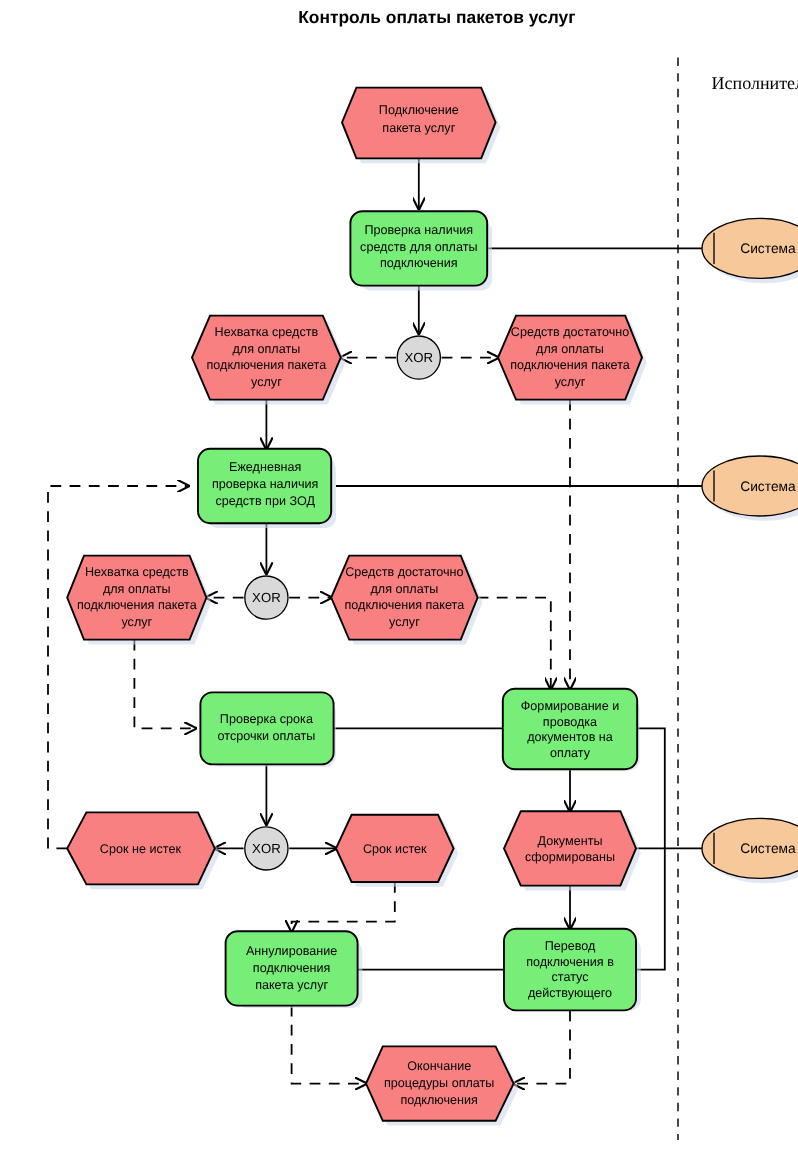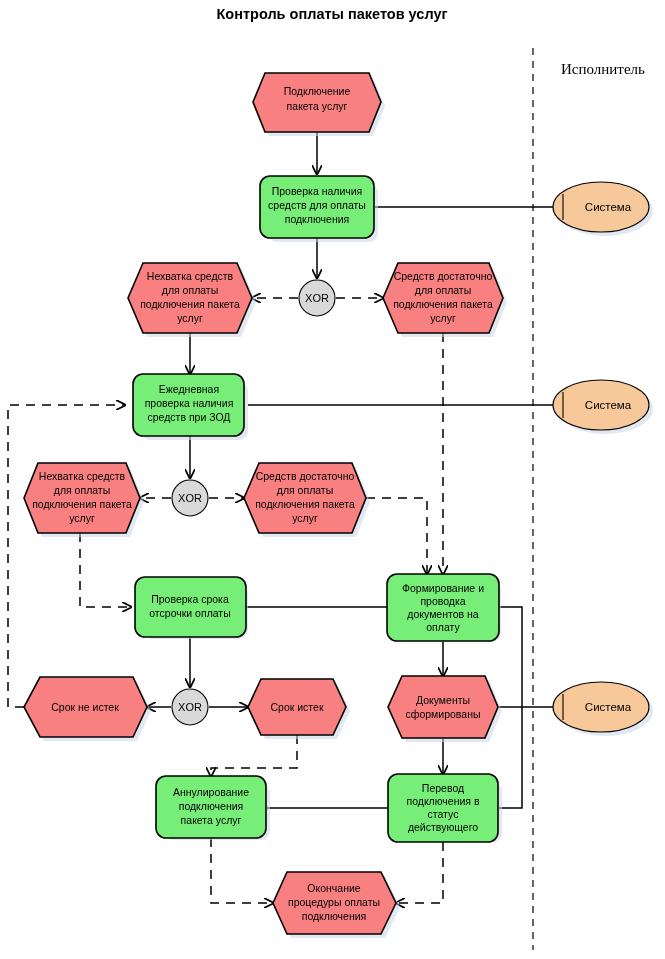--- a/index.html
+++ b/index.html
@@ -13,20 +13,21 @@
     font-family: "Liberation Sans", sans-serif;
     position: relative;
     overflow: hidden;
   }
   #diagram-root {
     position: absolute;
     left: 0;
     top: 0;
     width: 532px;
     height: 959px;
+    padding-left: 32px;
   }
   svg {
     display: block;
   }
   .node-label {
     font-family: "Liberation Sans", sans-serif;
     font-size: 10.5px;
     fill: #000000;
     text-anchor: middle;
     dominant-baseline: middle;

